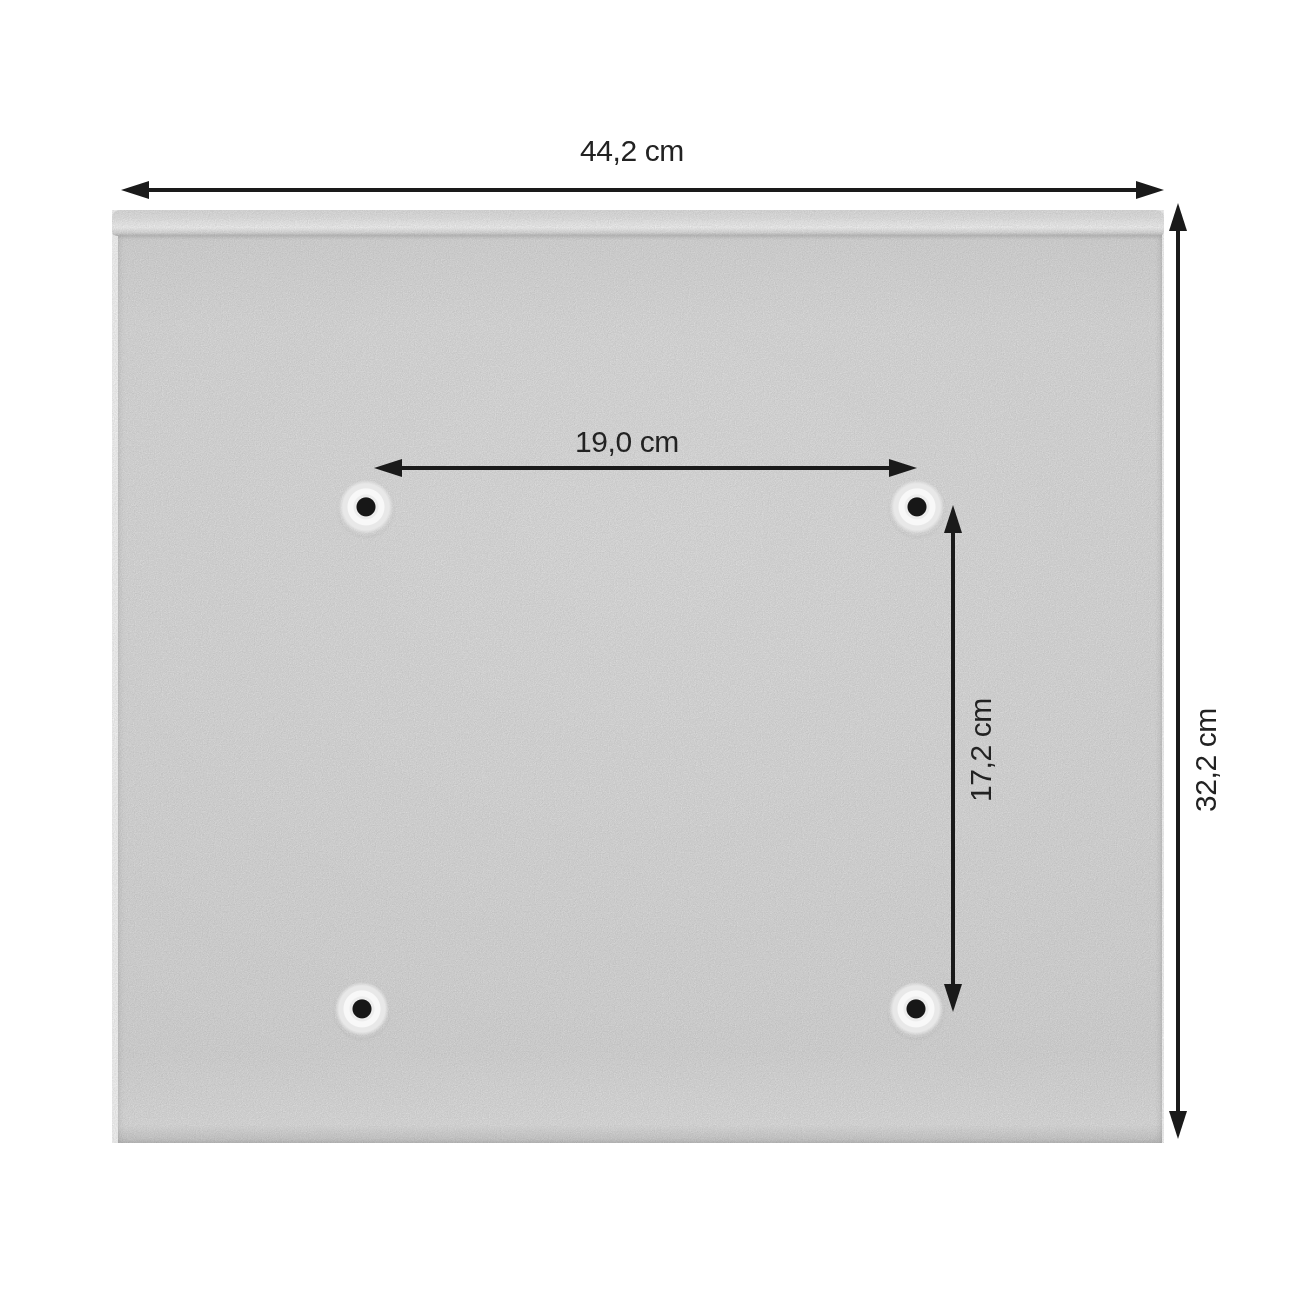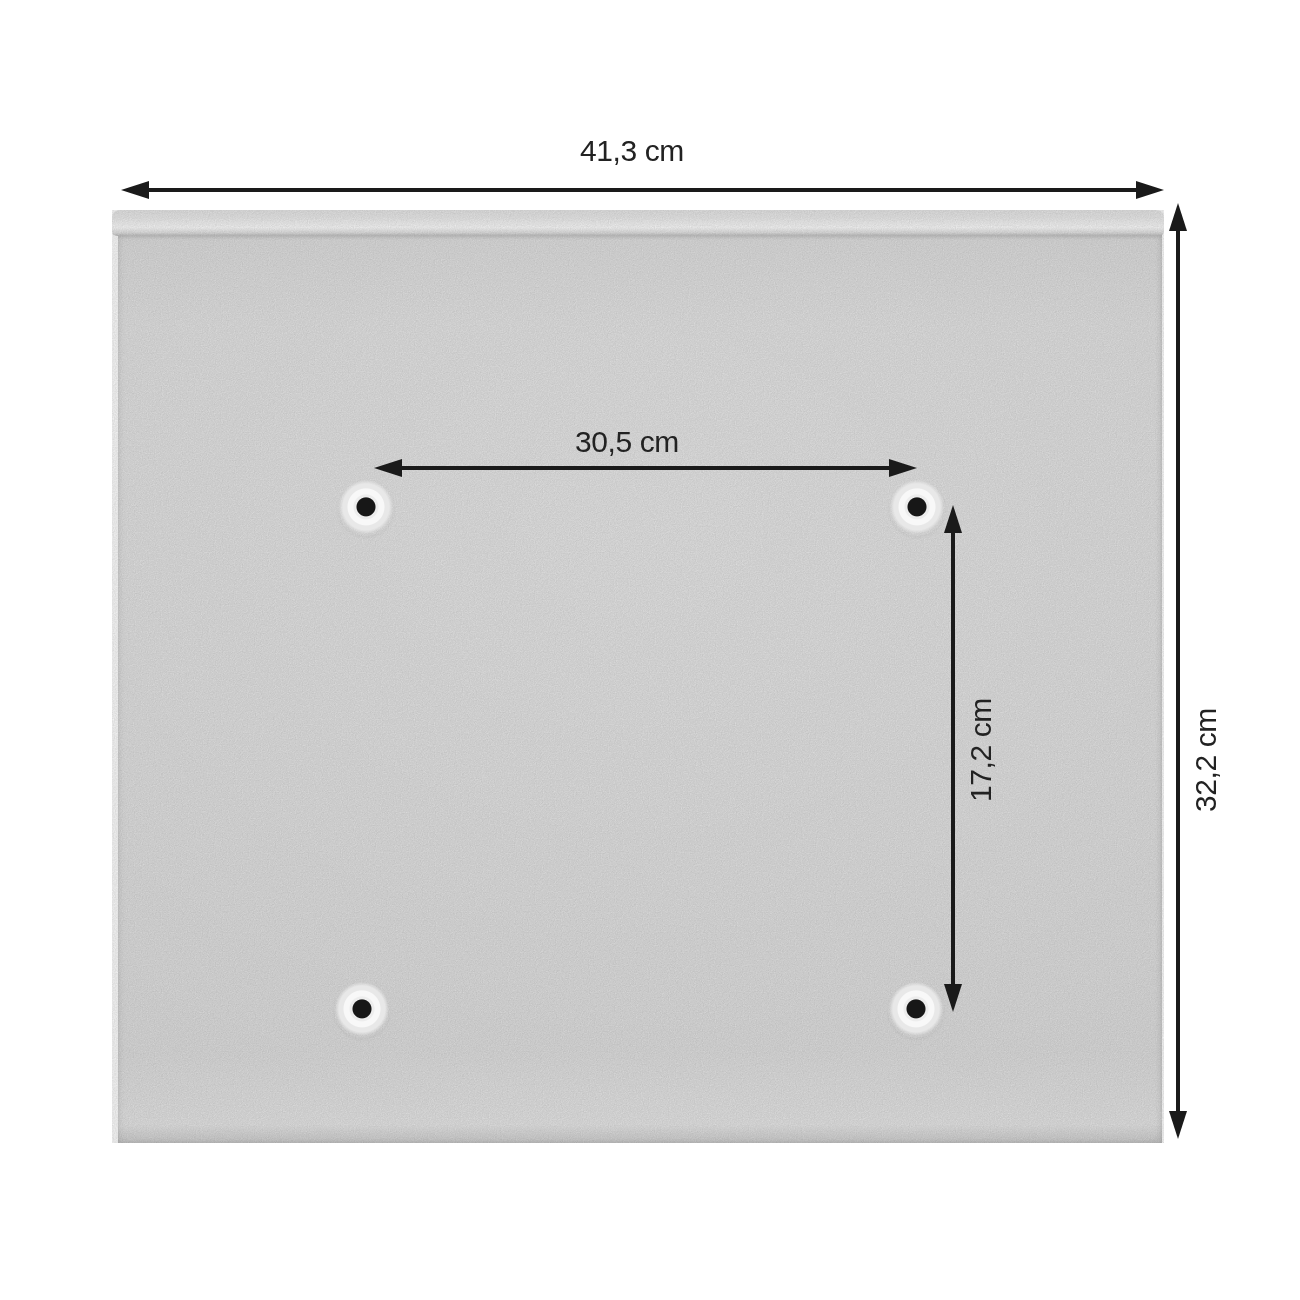--- a/index.html
+++ b/index.html
@@ -117,35 +117,35 @@
   <div class="hole tl"></div>
   <div class="hole tr"></div>
   <div class="hole bl"></div>
   <div class="hole br"></div>
 
   <div class="dim h" id="dim-width">
     <div class="arr left"></div>
     <div class="shaft"></div>
     <div class="arr right"></div>
   </div>
-  <div class="dim-label" id="label-width">41,3 cm</div>
+  <div class="dim-label" id="label-width">44,2 cm</div>
 
   <div class="dim v" id="dim-height">
     <div class="arr up"></div>
     <div class="shaft"></div>
     <div class="arr down"></div>
   </div>
   <div class="dim-label" id="label-height">32,2 cm</div>
 
   <div class="dim h" id="dim-holes-h">
     <div class="arr left"></div>
     <div class="shaft"></div>
     <div class="arr right"></div>
   </div>
-  <div class="dim-label" id="label-holes-h">30,5 cm</div>
+  <div class="dim-label" id="label-holes-h">19,0 cm</div>
 
   <div class="dim v" id="dim-holes-v">
     <div class="arr up"></div>
     <div class="shaft"></div>
     <div class="arr down"></div>
   </div>
   <div class="dim-label" id="label-holes-v">17,2 cm</div>
 
 </div>
 

